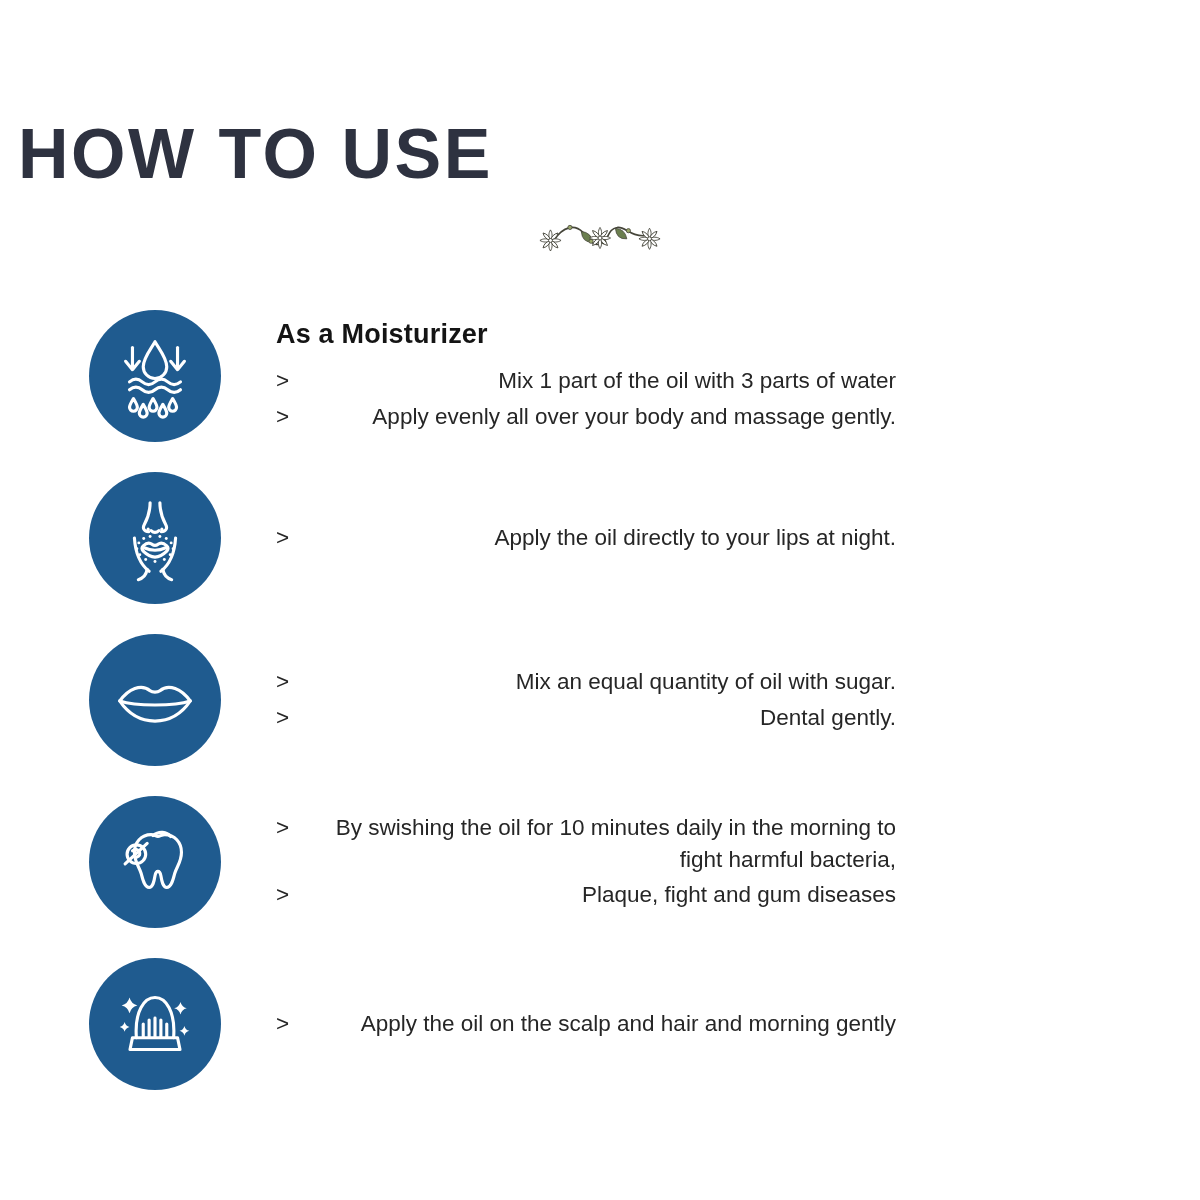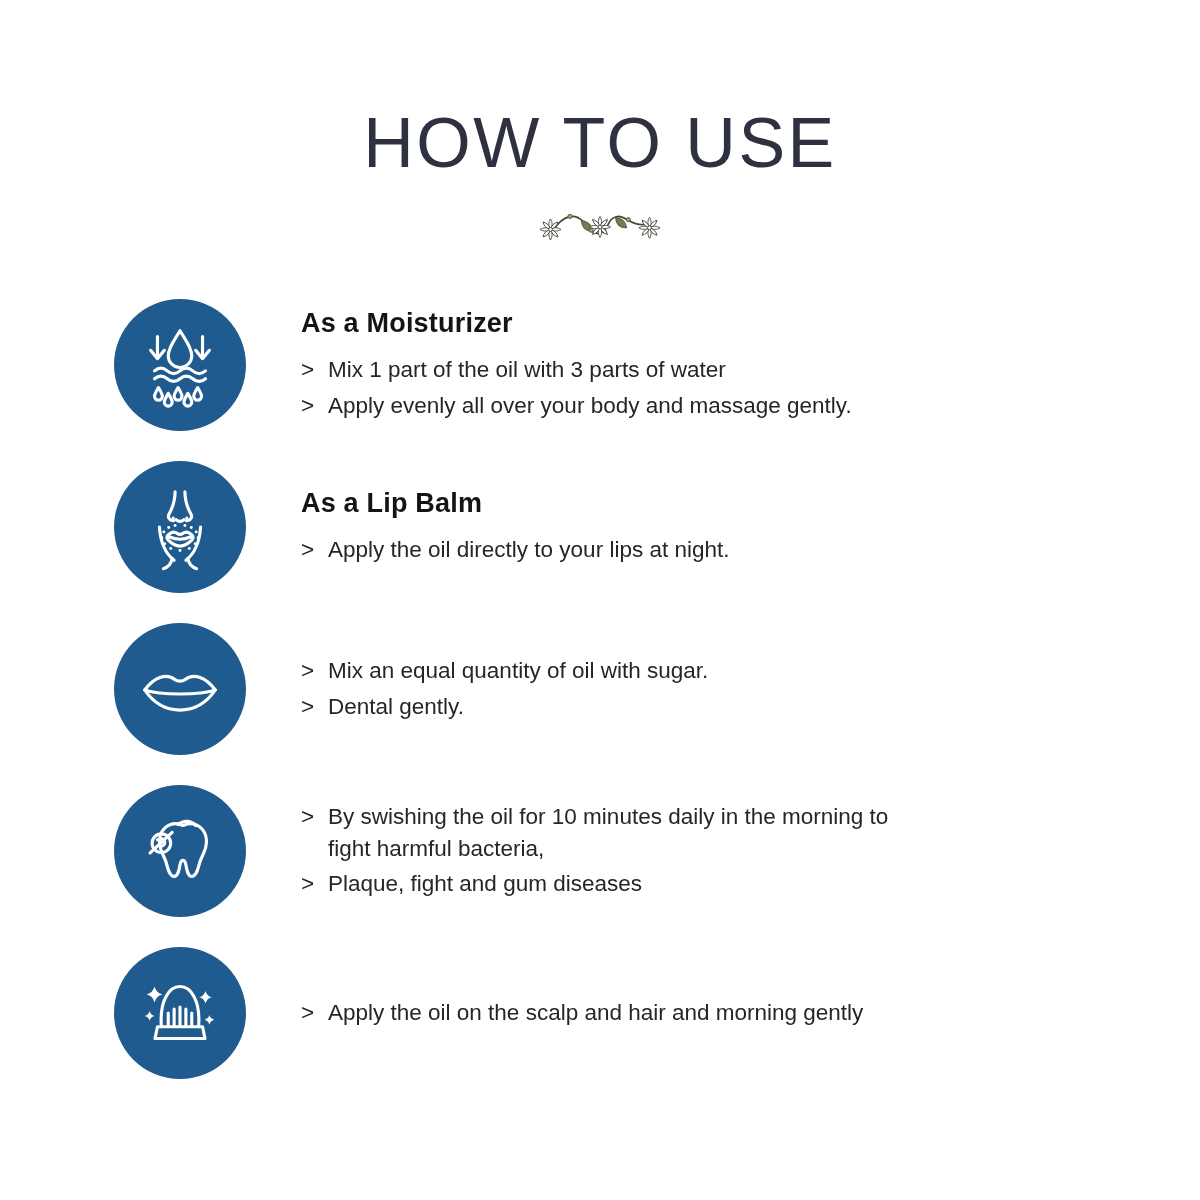--- a/index.html
+++ b/index.html
@@ -9,46 +9,46 @@
     --body:#262626;
     --bg:#ffffff;
   }
   html,body{margin:0;padding:0;}
   body{background:#ffffff;font-family:"Liberation Sans", sans-serif;}
   .canvas{
     width:1200px;height:1200px;background:var(--bg);
     overflow:hidden;position:relative;margin:0 auto;
   }
   .page-title{
-    margin:7px;padding-top:100px;text-align:center;
-    font-size:70px;font-weight:400;letter-spacing:2.5px;
+    margin:18px;padding-top:100px;text-align:left;
+    font-size:70px;font-weight:700;letter-spacing:2.5px;
     color:var(--title);line-height:1.05;
   }
   .ornament{display:block;margin:24px auto 0;width:138px;height:44px;}
-  .sections{margin-top:50px;padding-left:114px;}
+  .sections{margin-top:50px;padding-left:89px;}
   .row{
     display:flex;align-items:center;margin-bottom:30px;
   }
   .icon-circle{
     flex:0 0 132px;width:132px;height:132px;border-radius:50%;
     background:var(--accent);display:flex;align-items:center;justify-content:center;
   }
   .icon-circle svg{width:98px;height:98px;}
   .content{margin-left:55px;width:620px;}
   .content h2{
     margin:0 0 15px 0;font-size:27px;font-weight:700;
     color:var(--heading);letter-spacing:0.2px;
   }
   .bullets{display:flex;flex-direction:column;gap:4px;}
   .bullet{
     display:flex;align-items:flex-start;
     font-size:22.5px;line-height:1.42;color:var(--body);
   }
   .bullet .marker{flex:0 0 27px;color:var(--body);}
-  .bullet .btext{flex:1;}
+  .bullet .btext{flex:1;text-align:right;}
   .icon-stroke{fill:none;stroke:#ffffff;stroke-width:3.2;stroke-linecap:round;stroke-linejoin:round;}
   .icon-fill{fill:#ffffff;stroke:none;}
 </style>
 </head>
 <body>
 
 <div class="canvas">
   <h1 class="page-title">HOW TO USE</h1>
 
   <svg class="ornament" viewBox="0 0 170 54">
@@ -162,21 +162,20 @@
               <circle cx="68.5" cy="61" r="1.5"></circle>
       <circle cx="65.5" cy="67" r="1.5"></circle>
               <circle cx="59.5" cy="72" r="1.5"></circle>
       <circle cx="50" cy="74" r="1.5"></circle>
               <circle cx="40.5" cy="72" r="1.5"></circle>
       <circle cx="34.5" cy="67" r="1.5"></circle>
     </g>
   </svg>
         </div>
     <div class="content">
-      <h2>As a Lip Balm</h2>
       <div class="bullets">
             <div class="bullet">
               <span class="marker">&gt;</span>
               <span class="btext">Apply the oil directly to your lips at night.</span>
             </div>
           </div>
     </div>
   </div>
 
   <div class="row">

